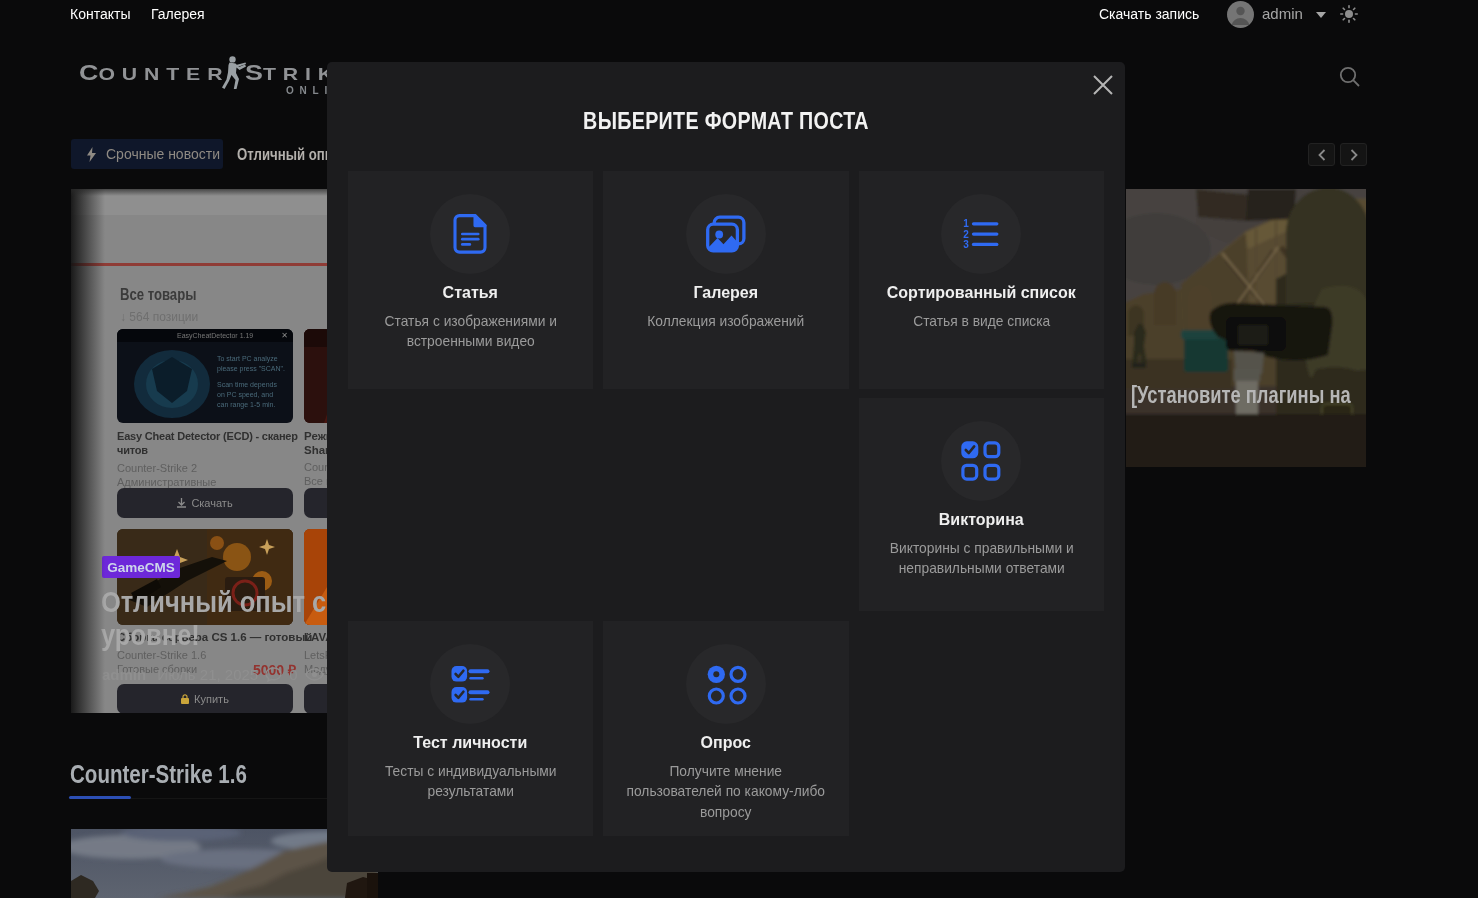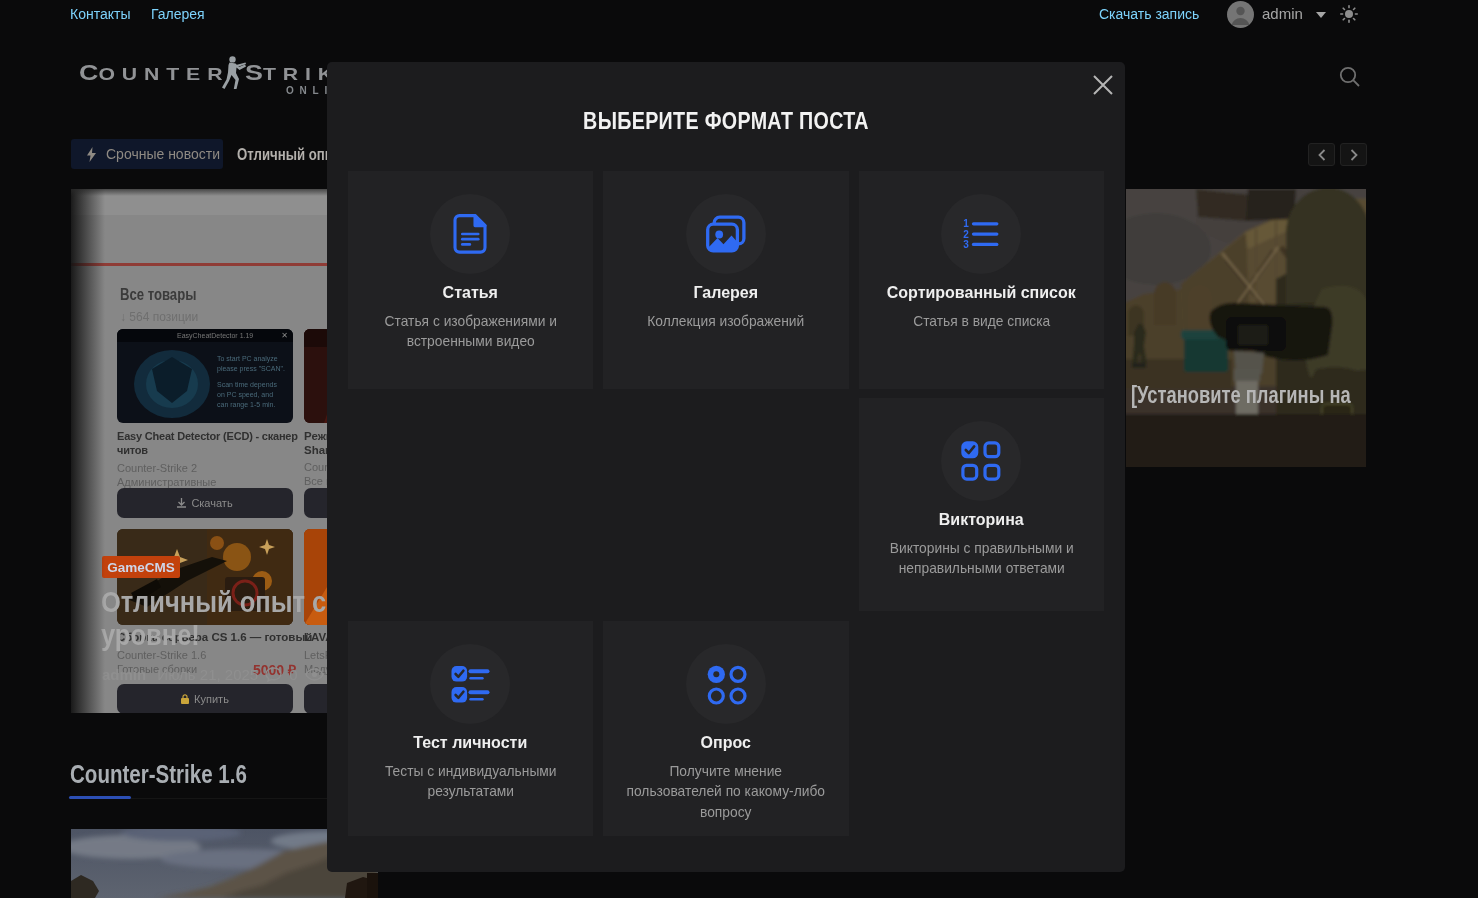--- a/index.html
+++ b/index.html
@@ -1,38 +1,38 @@
 <!DOCTYPE html>
 <html lang="ru"><head>
 <meta charset="utf-8">
 <title>CS Online</title>
 <style>
 *{margin:0;padding:0;box-sizing:border-box}
 html,body{width:1478px;height:898px;overflow:hidden;background:#0a0a0b;font-family:"Liberation Sans",sans-serif;position:relative}
 .abs{position:absolute}
 
-.toplink{font-size:14px;color:#7dd3fc}
+.toplink{font-size:14px;color:#ffffff}
 
 .online{letter-spacing:5.8px;font-size:10px;color:#84888c;font-weight:bold;line-height:10px}
 
 .ticker{left:71px;top:139px;width:152px;height:30px;background:#0f172a;border-radius:3px;display:flex;align-items:center;padding-left:15px;color:#8f8a83;font-size:14px}
 .tickhead{left:237px;top:145px;font-size:16.5px;font-weight:bold;color:#b3b0ac;white-space:nowrap;transform:scaleX(.8);transform-origin:left}
 
 .navbtn{top:143px;width:27px;height:23px;background:#141414;border:1px solid #222;border-radius:3px;color:#8a8a8a;display:flex;align-items:center;justify-content:center}
 
 .slide{left:71px;top:189px;width:1049px;height:524px;background:#878787;overflow:hidden;z-index:0}
 .s-top{position:absolute;left:0;top:0;width:100%;height:26px;background:#8f8f8f}
 .s-red{position:absolute;left:0;top:74px;width:100%;height:3px;background:#8f3c36}
 .s-h1{position:absolute;left:49px;top:97px;font-size:16px;font-weight:bold;color:#3b3b3b;transform:scaleX(.82);transform-origin:left}
 .s-sub{position:absolute;left:49px;top:121px;font-size:12px;color:#6f6f6f}
 .pimg{position:absolute;width:176px;height:94px;border-radius:6px;overflow:hidden}
 .ptit{position:absolute;font-size:11.5px;font-weight:bold;color:#303030;line-height:14px}
 .pgray{position:absolute;font-size:11px;color:#5f5f5f;line-height:13.5px}
 .pbtn{position:absolute;width:176px;height:30px;background:#25252c;border-radius:7px;color:#8b8b8b;font-size:11px;display:flex;align-items:center;justify-content:center}
-.badge{position:absolute;left:31px;top:367px;width:78px;height:22px;background:#c2410c;color:#cdd6ea;font-weight:bold;font-size:13.5px;display:flex;align-items:center;justify-content:center;border-radius:2px}
+.badge{position:absolute;left:31px;top:367px;width:78px;height:22px;background:#6d28d9;color:#cdd6ea;font-weight:bold;font-size:13.5px;display:flex;align-items:center;justify-content:center;border-radius:2px}
 .bigt{position:absolute;left:30px;top:397px;font-size:29px;line-height:33px;font-weight:bold;color:#a8a8a8;white-space:nowrap;transform:scaleX(.88);transform-origin:left}
 .meta{position:absolute;left:31px;top:477px;font-size:15px;color:#8f8f8f;display:flex;align-items:center;gap:7px}
 .price{position:absolute;left:182px;top:471px;font-size:14px;font-weight:bold;color:#93332f}
 
 .nslide{left:1126px;top:189px;width:260px;height:278px;overflow:hidden}
 .ntext{position:absolute;left:5px;top:193px;font-size:23.5px;font-weight:bold;color:#b6b6b6;white-space:nowrap;transform:scaleX(.78);transform-origin:left}
 
 .sech{left:70px;top:759px;font-size:26px;font-weight:bold;color:#a9aeb3;transform:scaleX(.79);transform-origin:left}
 .secline{left:69px;top:796px;width:62px;height:3px;background:#2c4fb5;border-radius:2px}
 .bimg{left:71px;top:829px;width:307px;height:69px;overflow:hidden}

